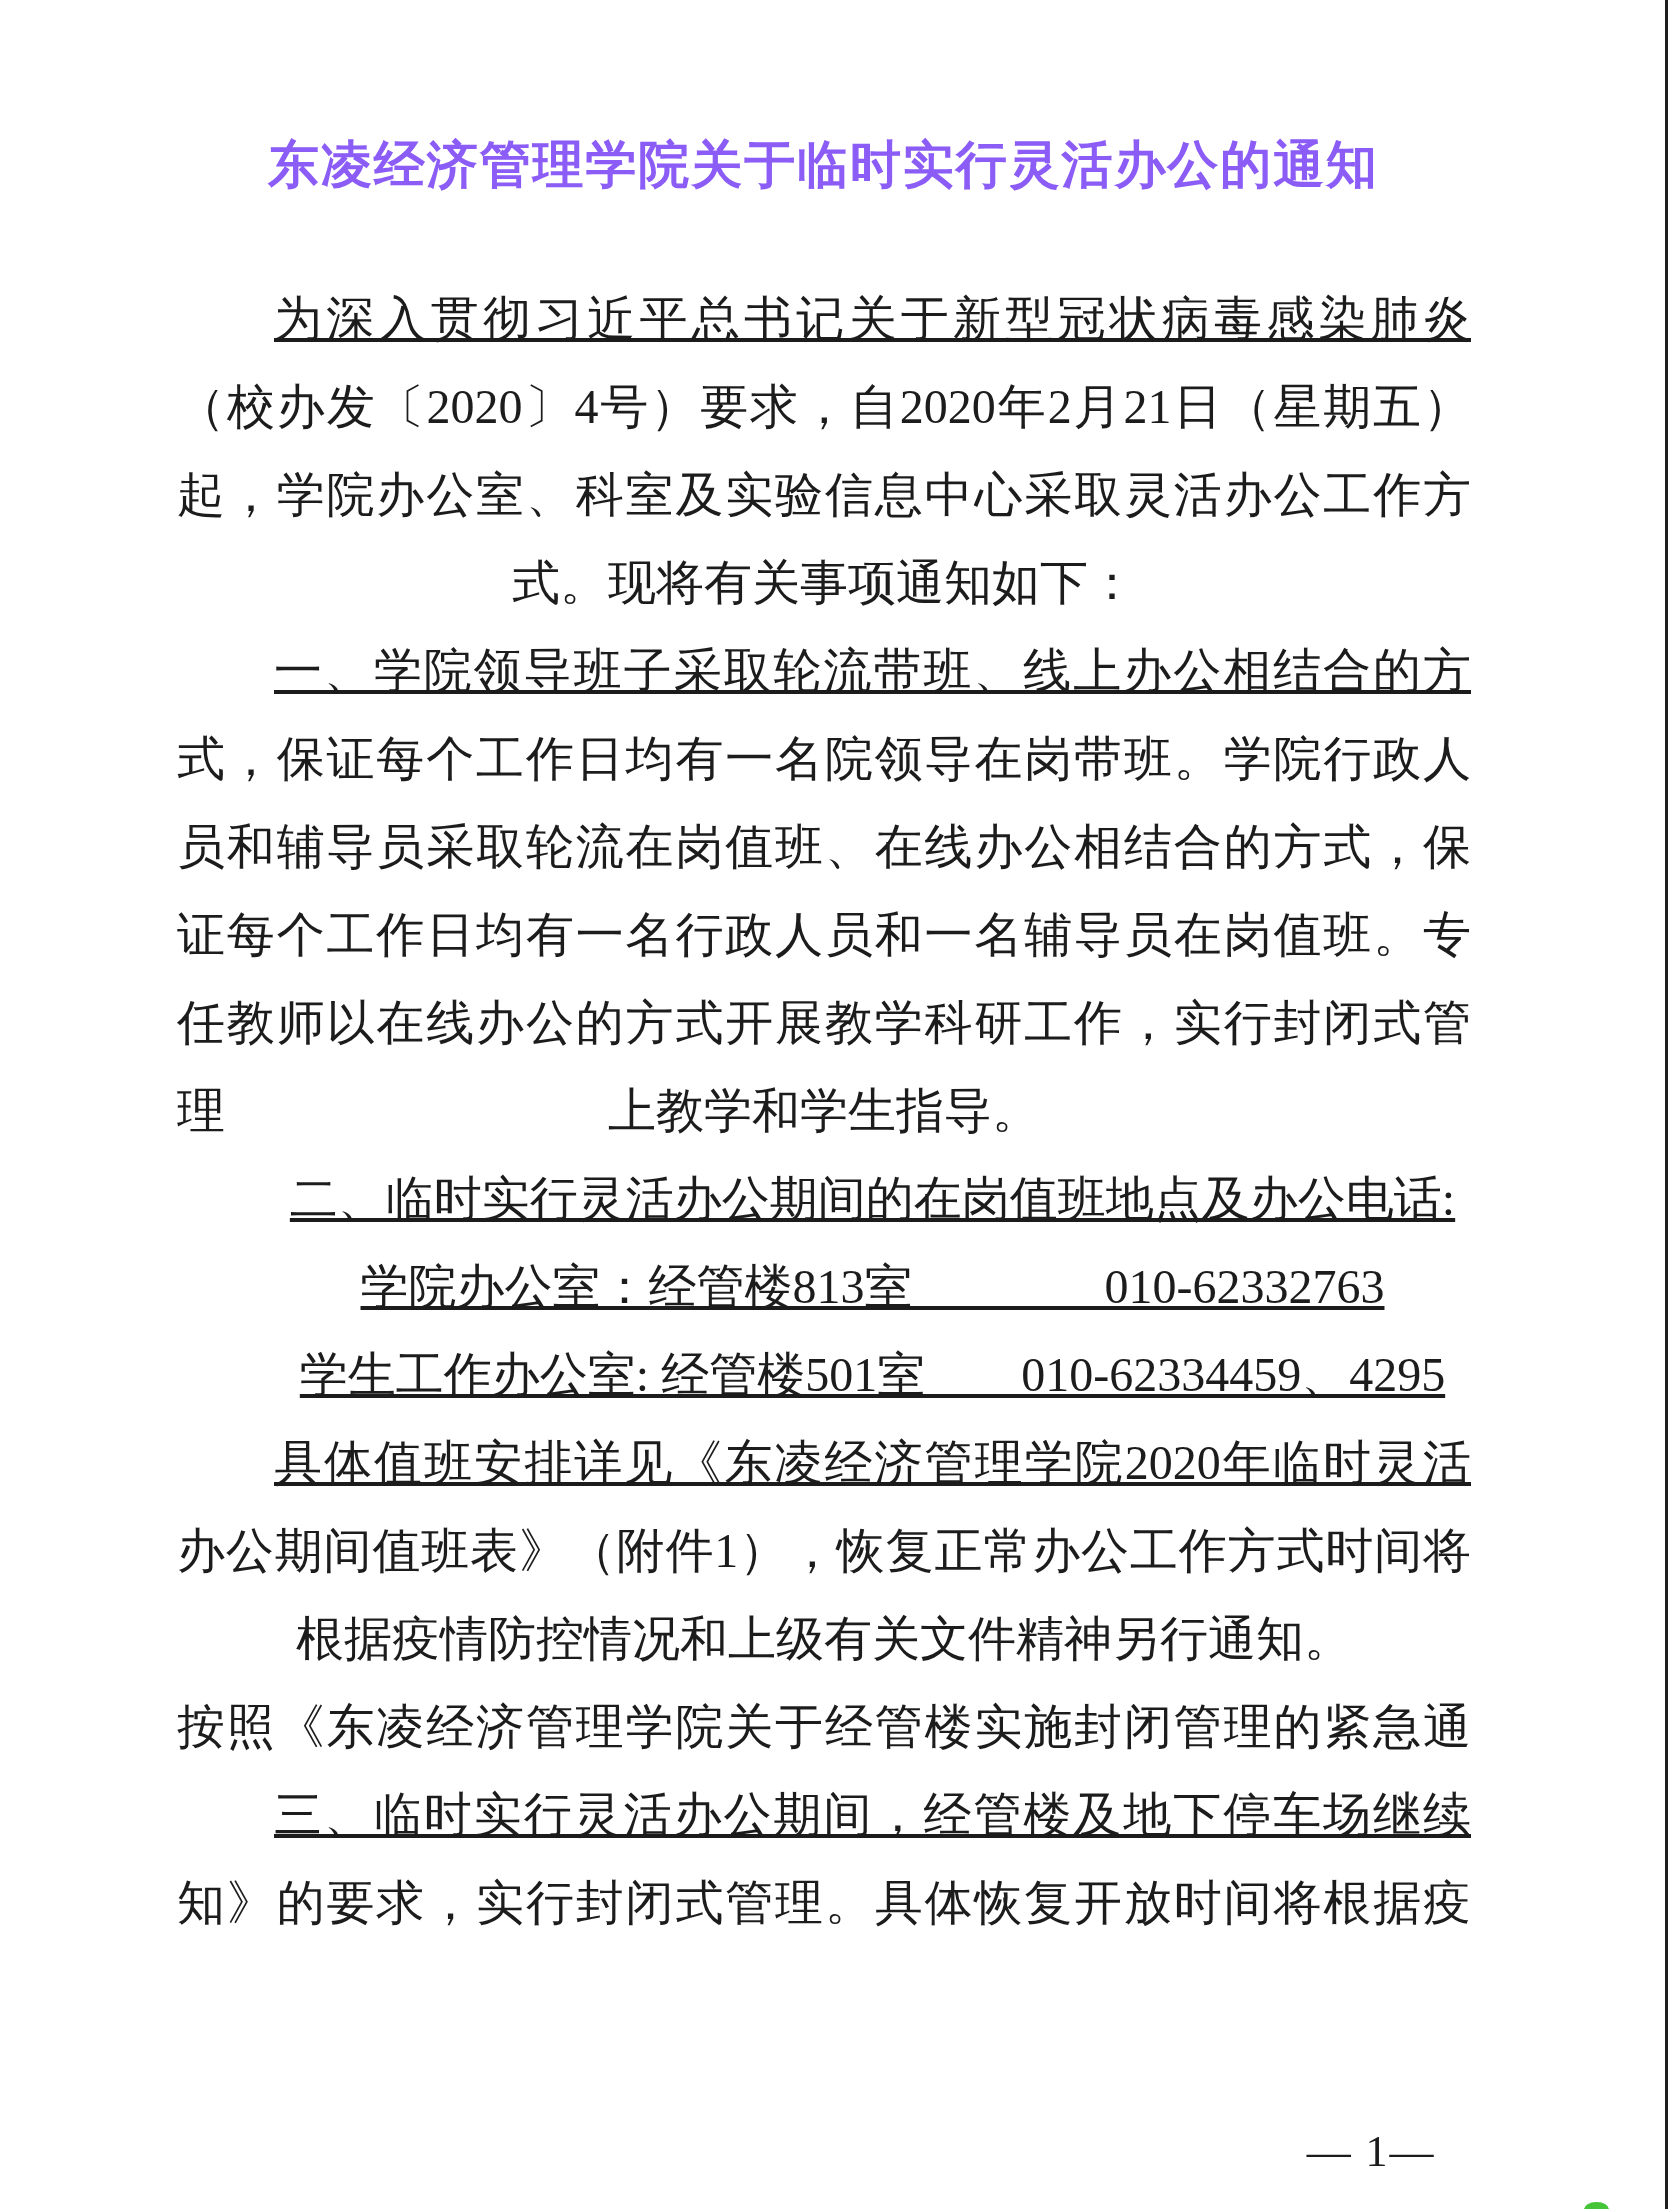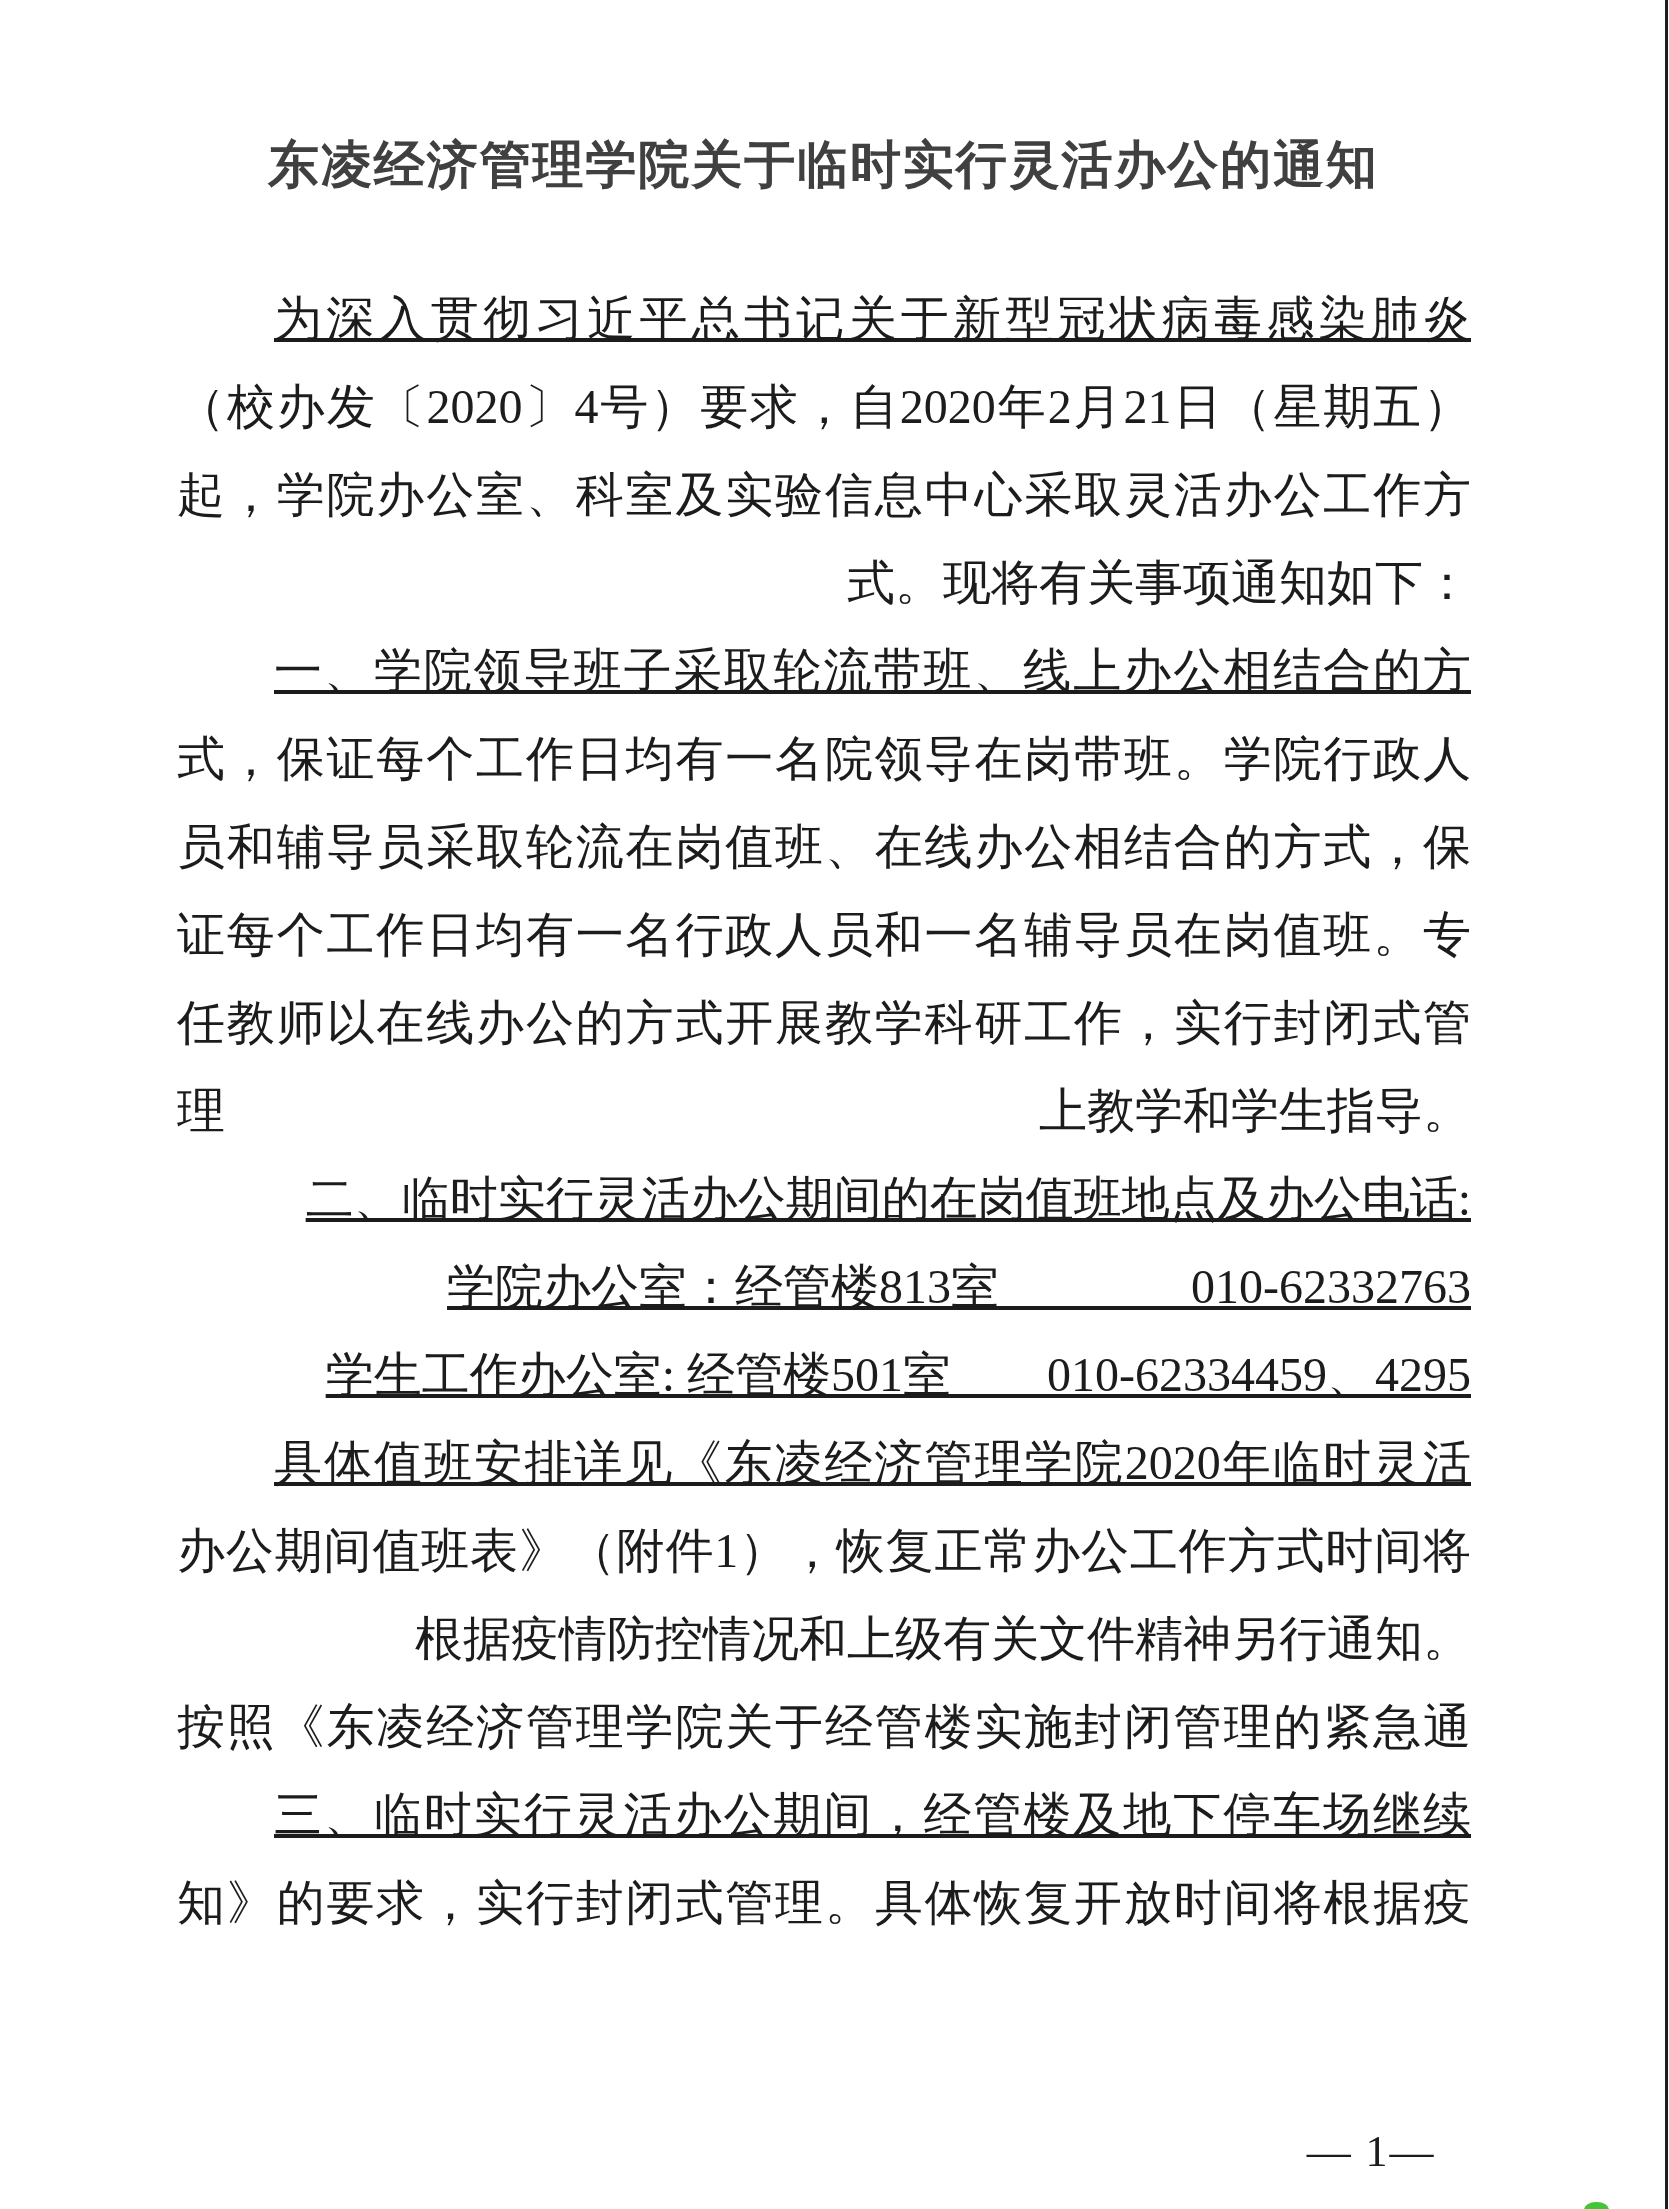--- a/index.html
+++ b/index.html
@@ -21,37 +21,37 @@
     top: 124px;
     left: 174px;
     width: 1299px;
     height: 81px;
     line-height: 81px;
     text-align: center;
     font-family: "Liberation Sans", sans-serif;
     font-weight: 900;
     font-size: 51px;
     letter-spacing: 1.9px;
-    color: #404040;
+    color: #8b5cf6;
     white-space: nowrap;
   }
   .body-block {
     position: absolute;
     top: 275px;
     left: 177px;
     width: 1294px;
   }
   .line {
     box-sizing: border-box;
     width: 1294px;
     height: 88px;
     line-height: 88px;
     font-size: 48px;
     color: #1c1c1c;
-    text-align: right;
+    text-align: center;
     white-space: nowrap;
   }
   .line.indent {
     padding-left: 97px;
     text-decoration: underline;
   }
   .line.justify {
     white-space: normal;
     text-align: justify;
     text-align-last: justify;

